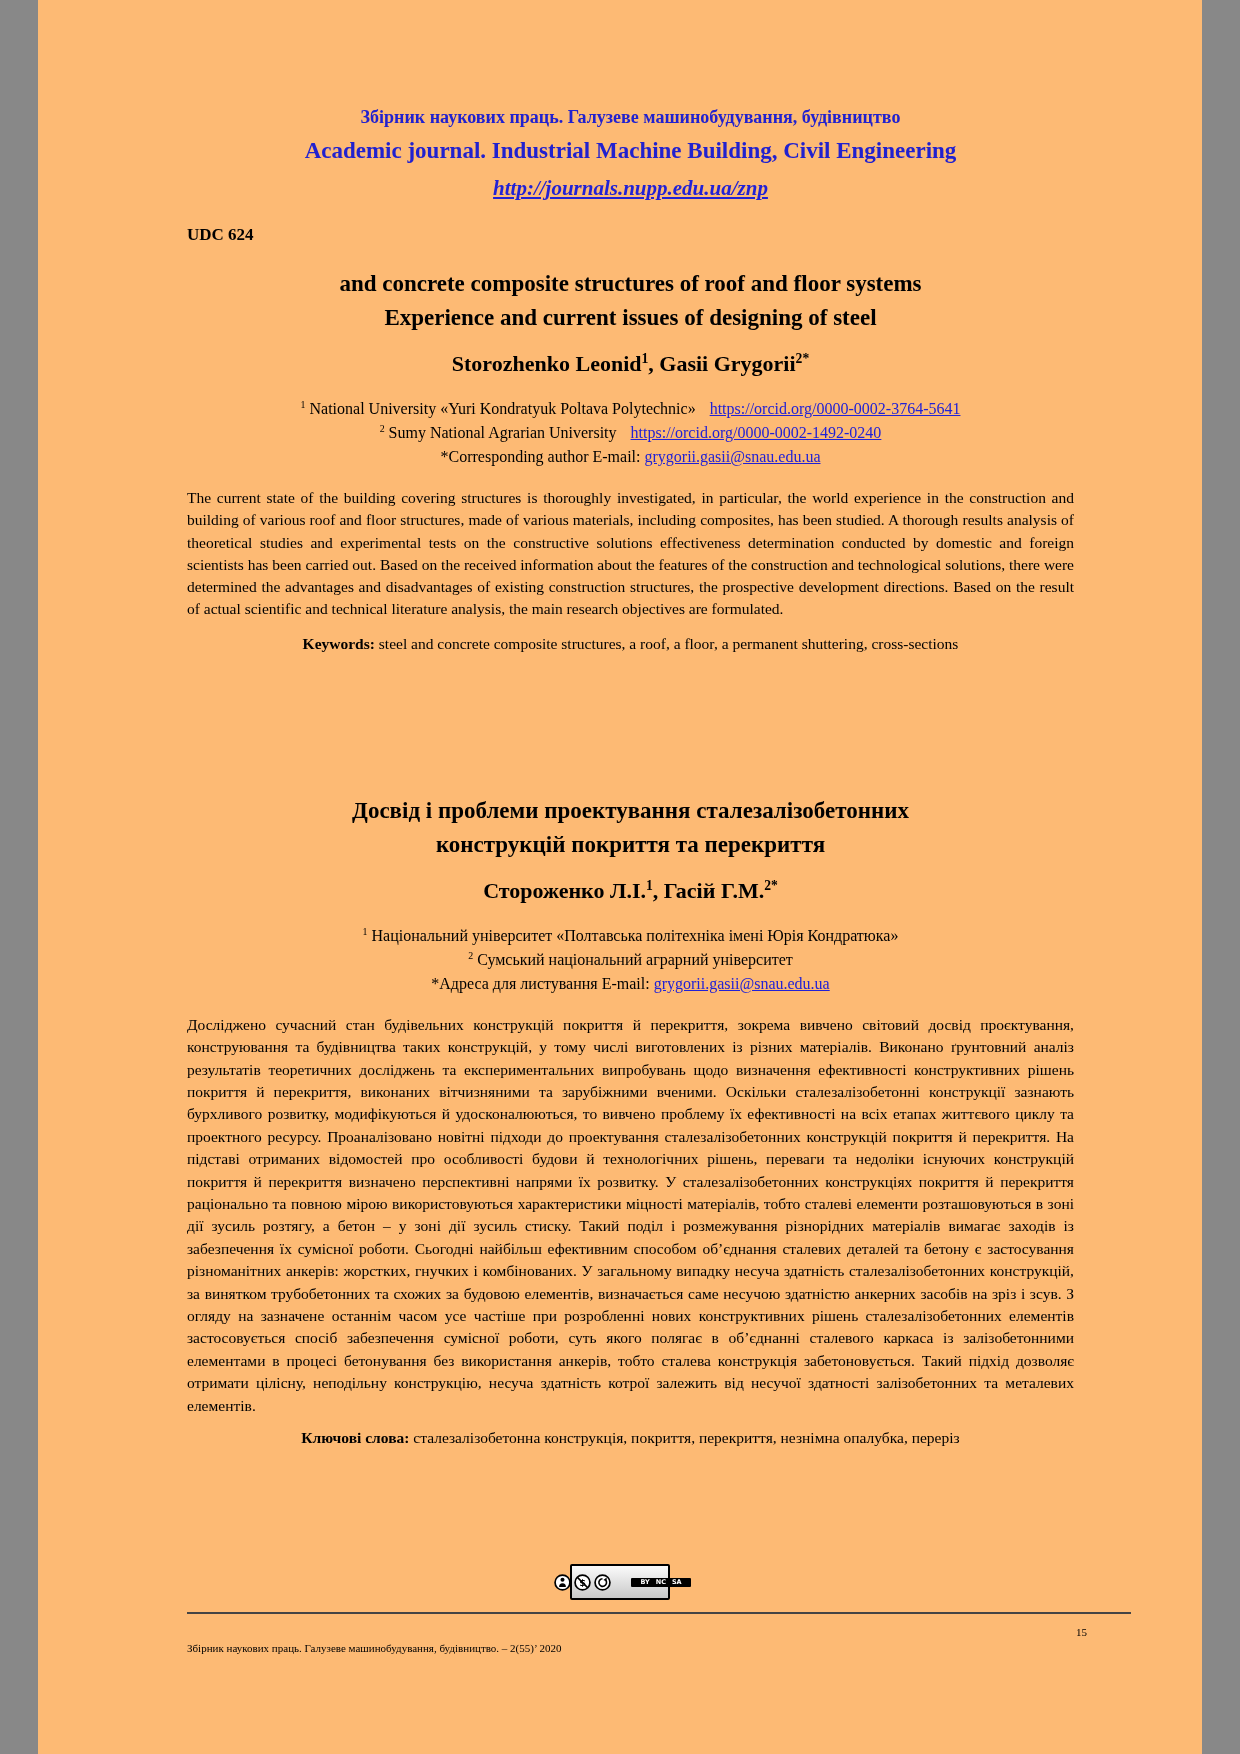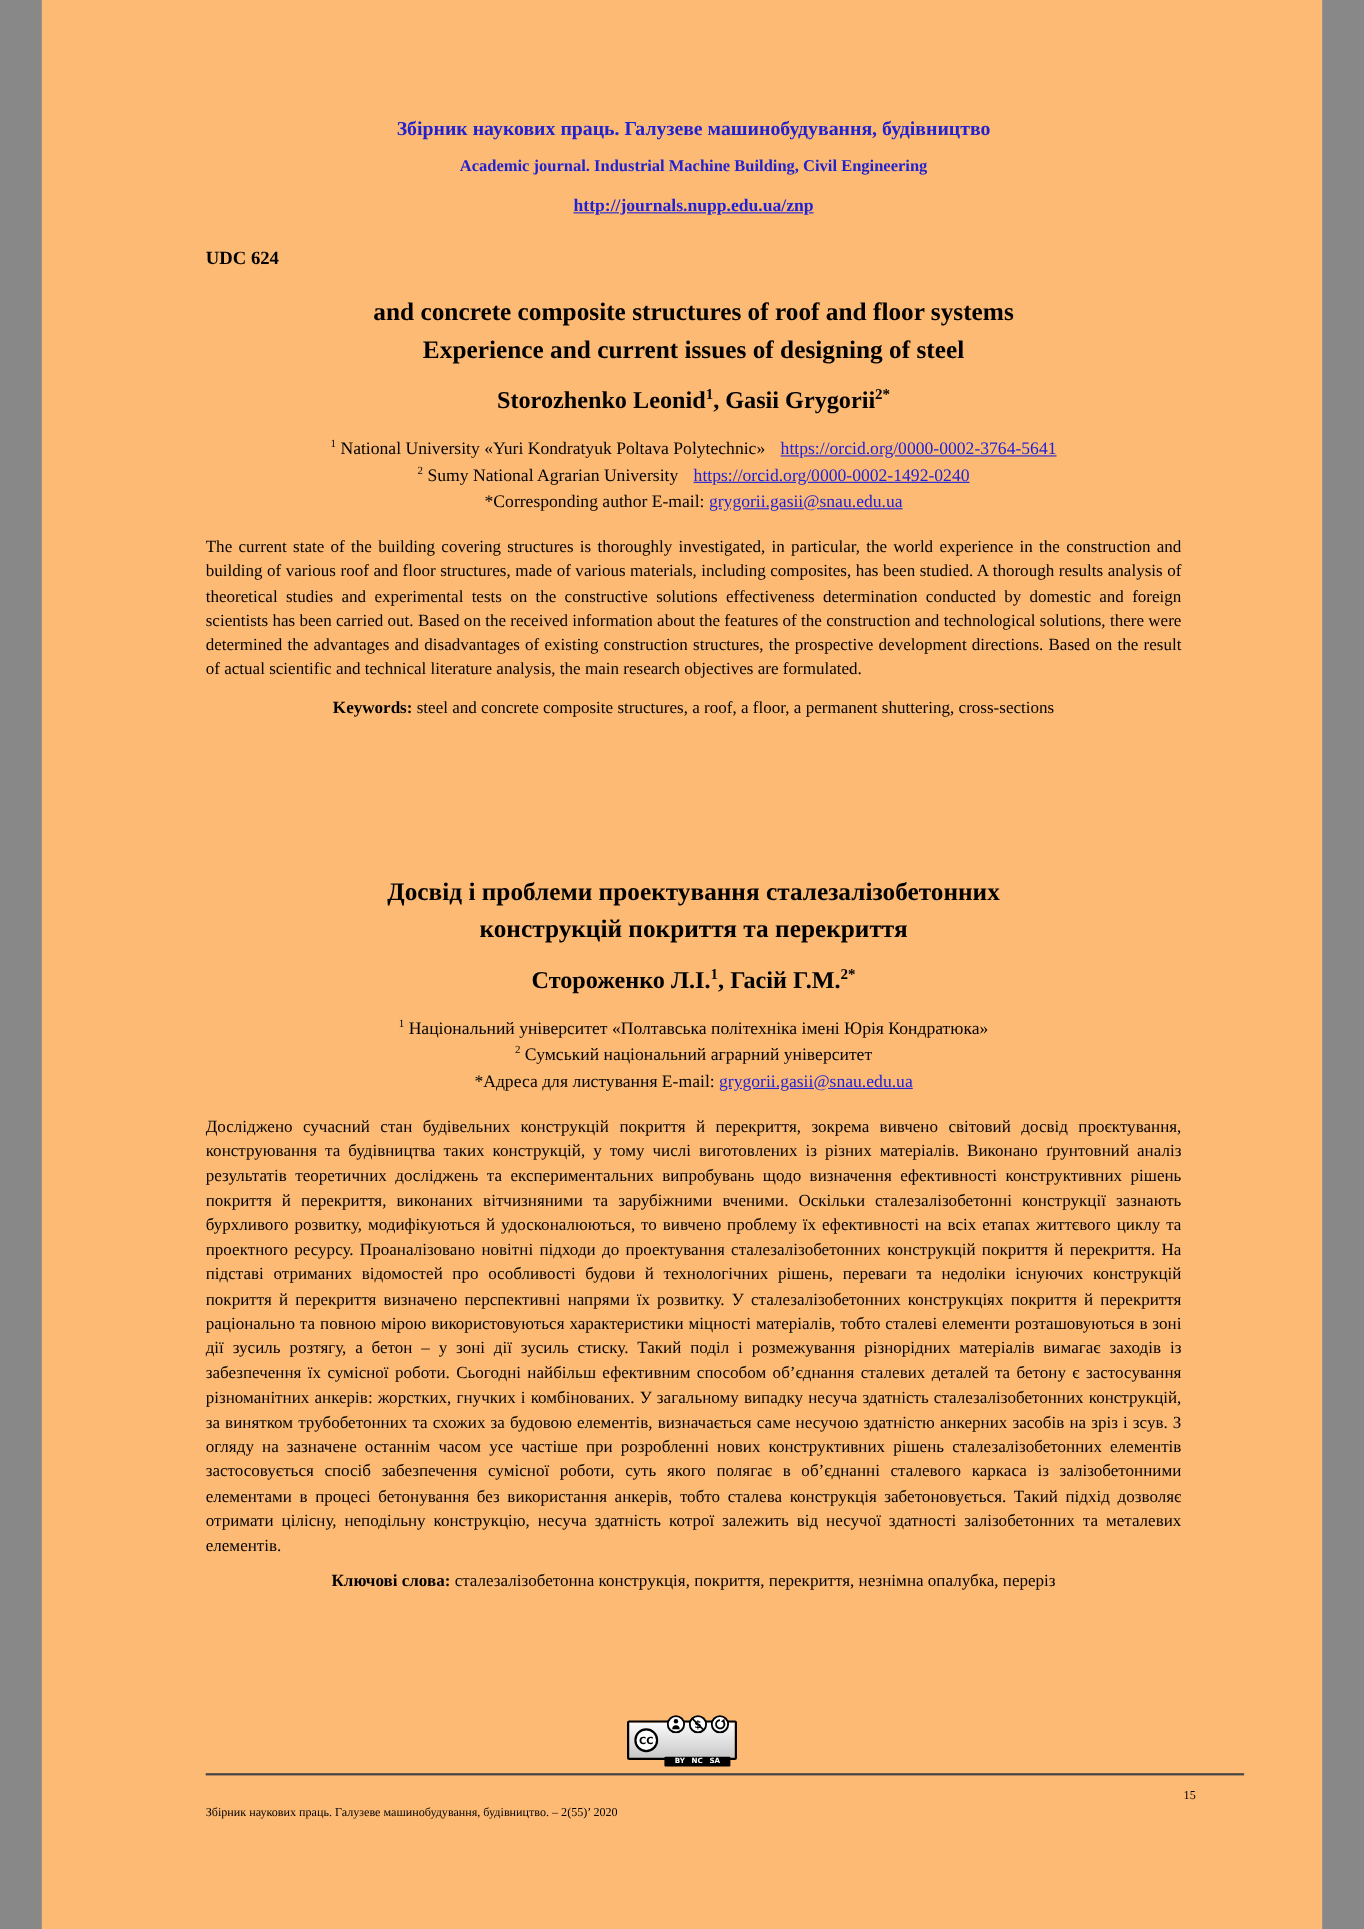--- a/index.html
+++ b/index.html
@@ -11,22 +11,22 @@
     font-family:"Liberation Serif","DejaVu Serif",serif;
     color:#000;
     overflow:hidden;
   }
   .content{margin:0 128px 0 149px;}
   a{text-decoration:underline;cursor:pointer;}
   sup{font-size:0.62em;vertical-align:super;line-height:0;}
 
   .journal-header{text-align:center;padding-top:106px;}
   .jh-line1{font-size:18px;line-height:22px;font-weight:bold;color:#2121cf;margin-bottom:12px;}
-  .jh-line2{font-size:15px;line-height:22px;font-weight:bold;color:#2121cf;margin-bottom:16px;}
-  .jh-link{font-size:16px;line-height:20px;font-weight:bold;display:block;}
+  .jh-line2{font-size:23px;line-height:22px;font-weight:bold;color:#2121cf;margin-bottom:16px;}
+  .jh-link{font-size:21px;line-height:20px;font-weight:bold;display:block;font-style:italic;}
   .jh-link a{color:#2121d6;}
   .jh-link.first{margin-bottom:8px;}
 
   .udc{margin-top:26px;font-size:17px;line-height:21px;font-weight:bold;text-align:left;}
 
   .paper-title{margin-top:22px;text-align:center;font-size:23px;line-height:34px;font-weight:bold;}
   .paper-title.uk{margin-top:140px;}
 
   .authors-line{margin-top:18px;text-align:center;font-size:22px;line-height:22px;font-weight:bold;}
 
@@ -44,21 +44,21 @@
 
   
   .cc-badge{
     position:absolute;top:1564px;left:50%;transform:translateX(-50%);
     width:100px;height:36px;
     border:2px solid #000;border-radius:2px;
     background:linear-gradient(#fbfbfb,#c8c8c8);
     display:flex;align-items:center;justify-content:center;
     gap:5px;padding:1px 4px;box-sizing:border-box;
   }
-  .cc-right{display:flex;flex-direction:column;align-items:center;gap:20px;}
+  .cc-right{display:flex;flex-direction:row;align-items:center;gap:20px;}
   .cc-icons{display:flex;gap:3px;align-items:center;}
   .cc-labels{
     background:#000;color:#fff;
     display:flex;gap:6px;justify-content:center;
     font-family:"DejaVu Sans","Liberation Sans",sans-serif;
     font-size:6.5px;line-height:9px;font-weight:bold;
     width:60px;border-radius:1px;margin-top:1px;
   }
 
   

